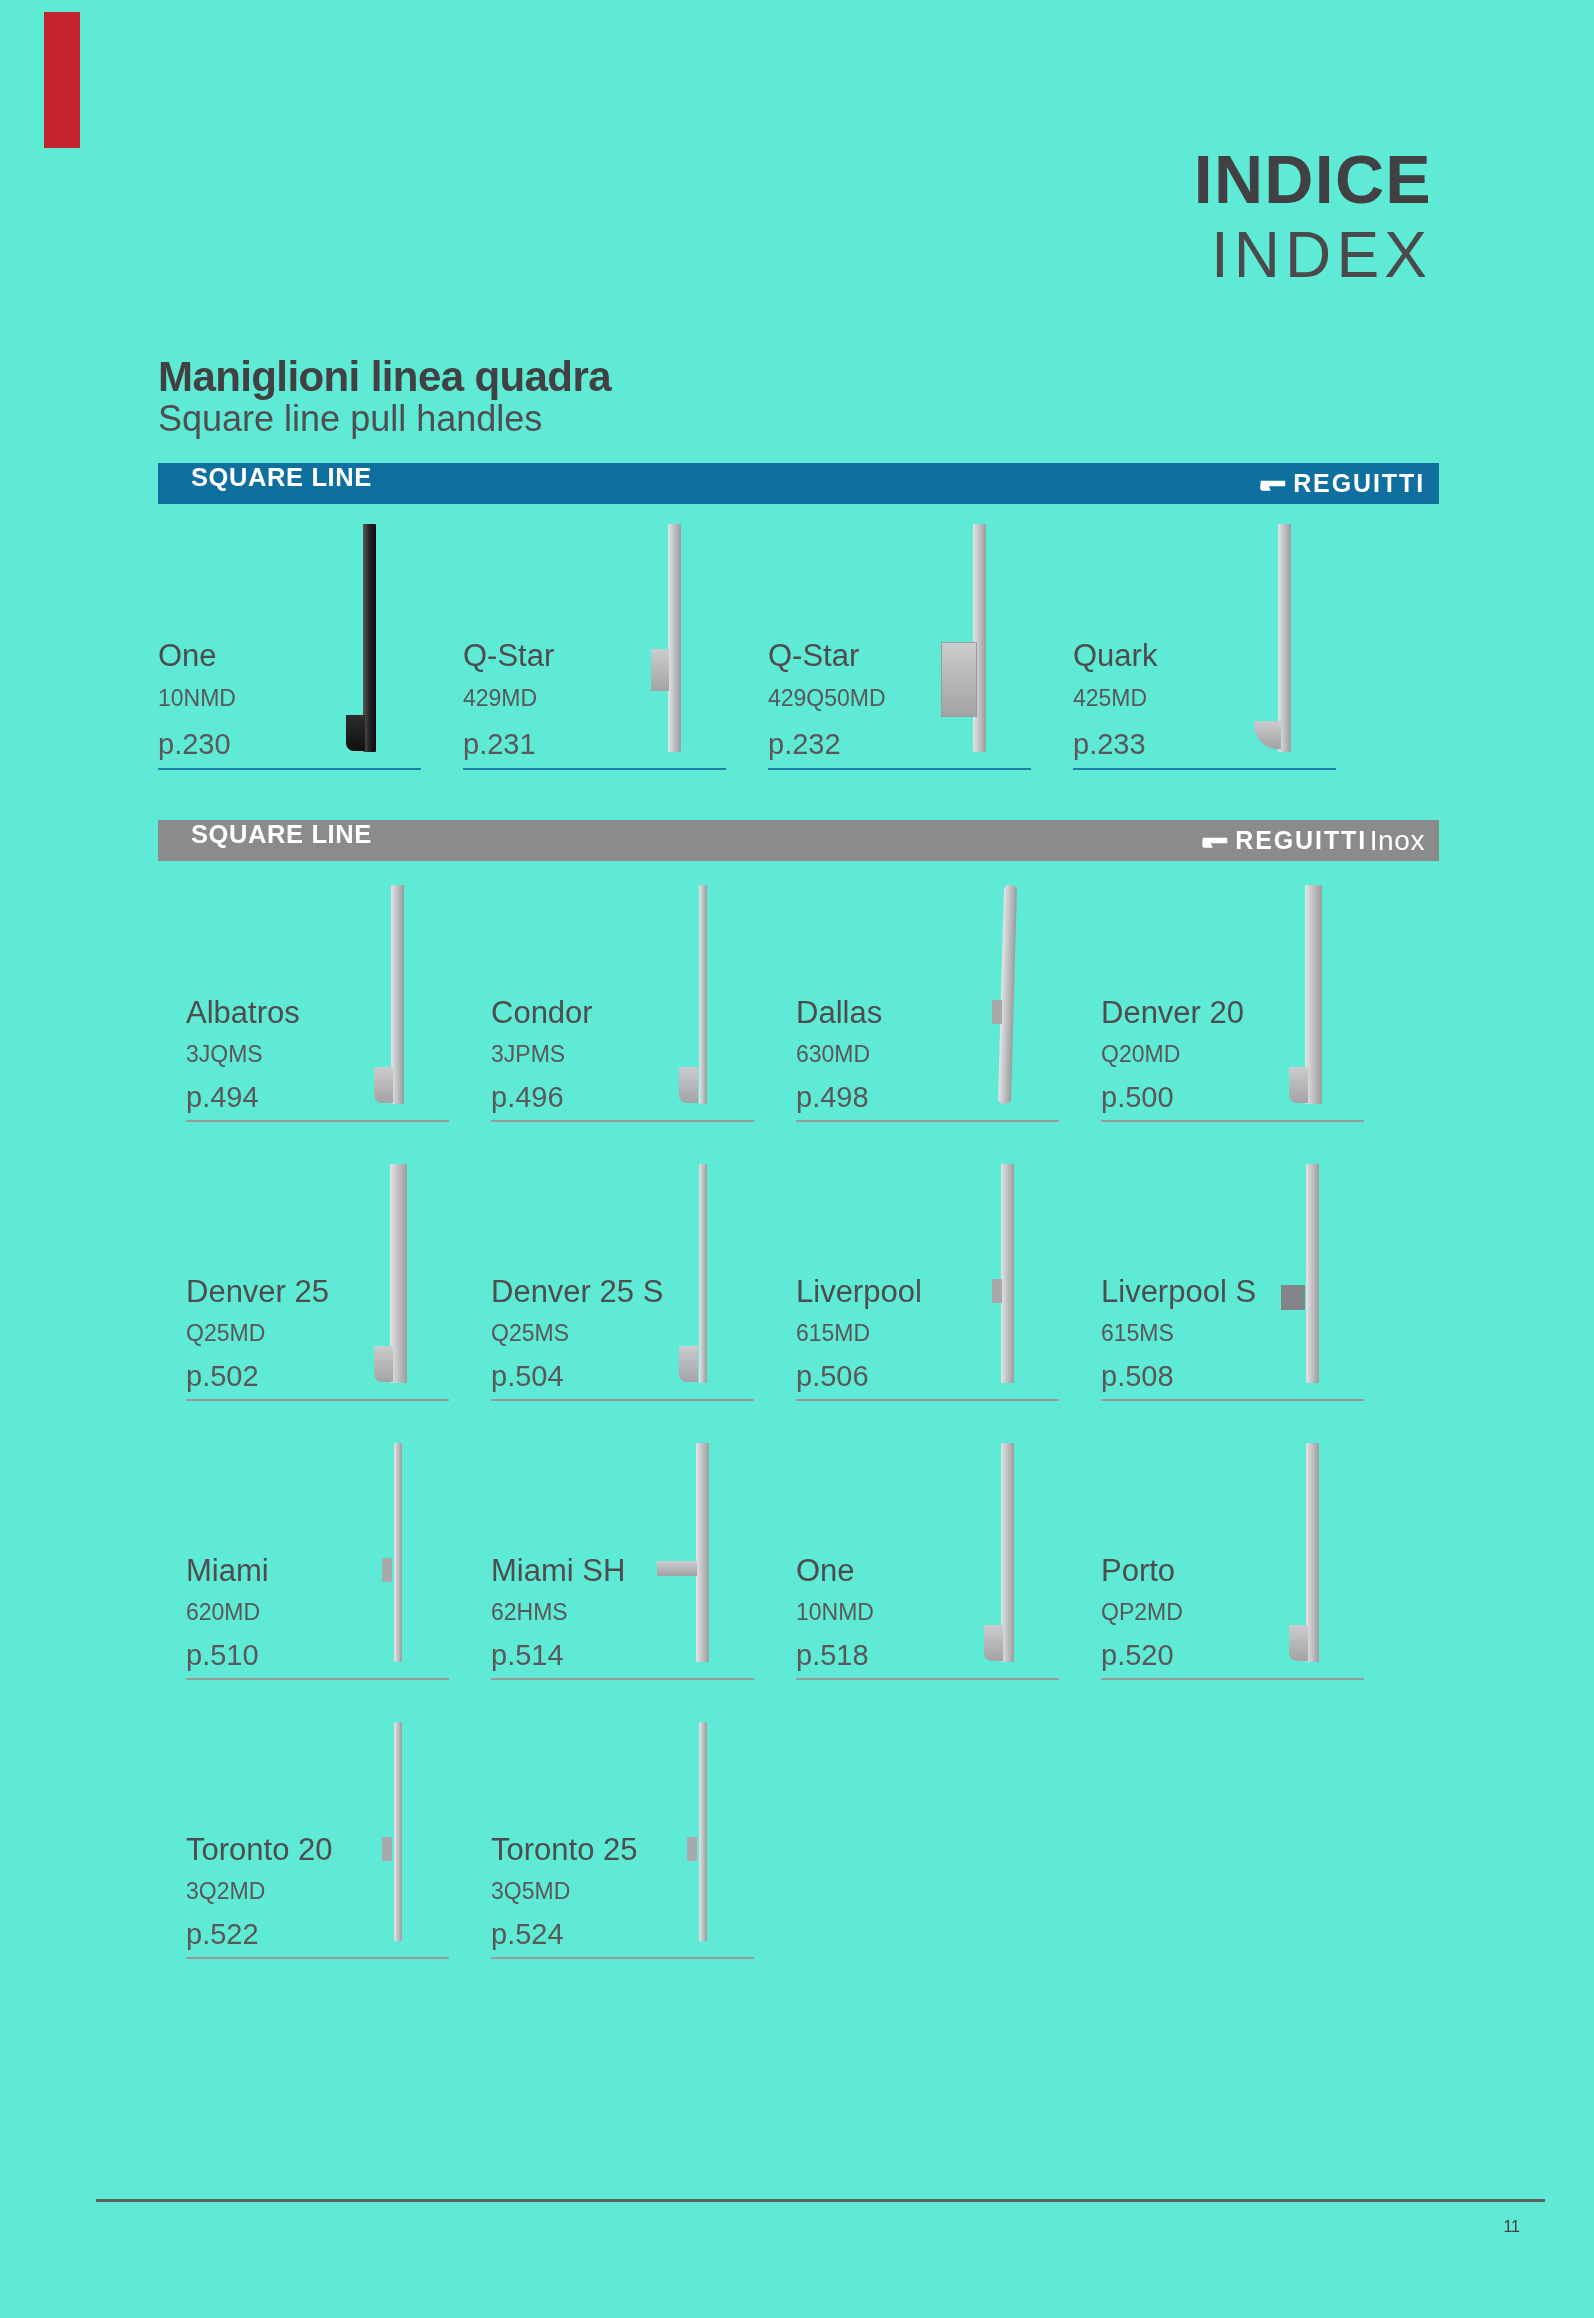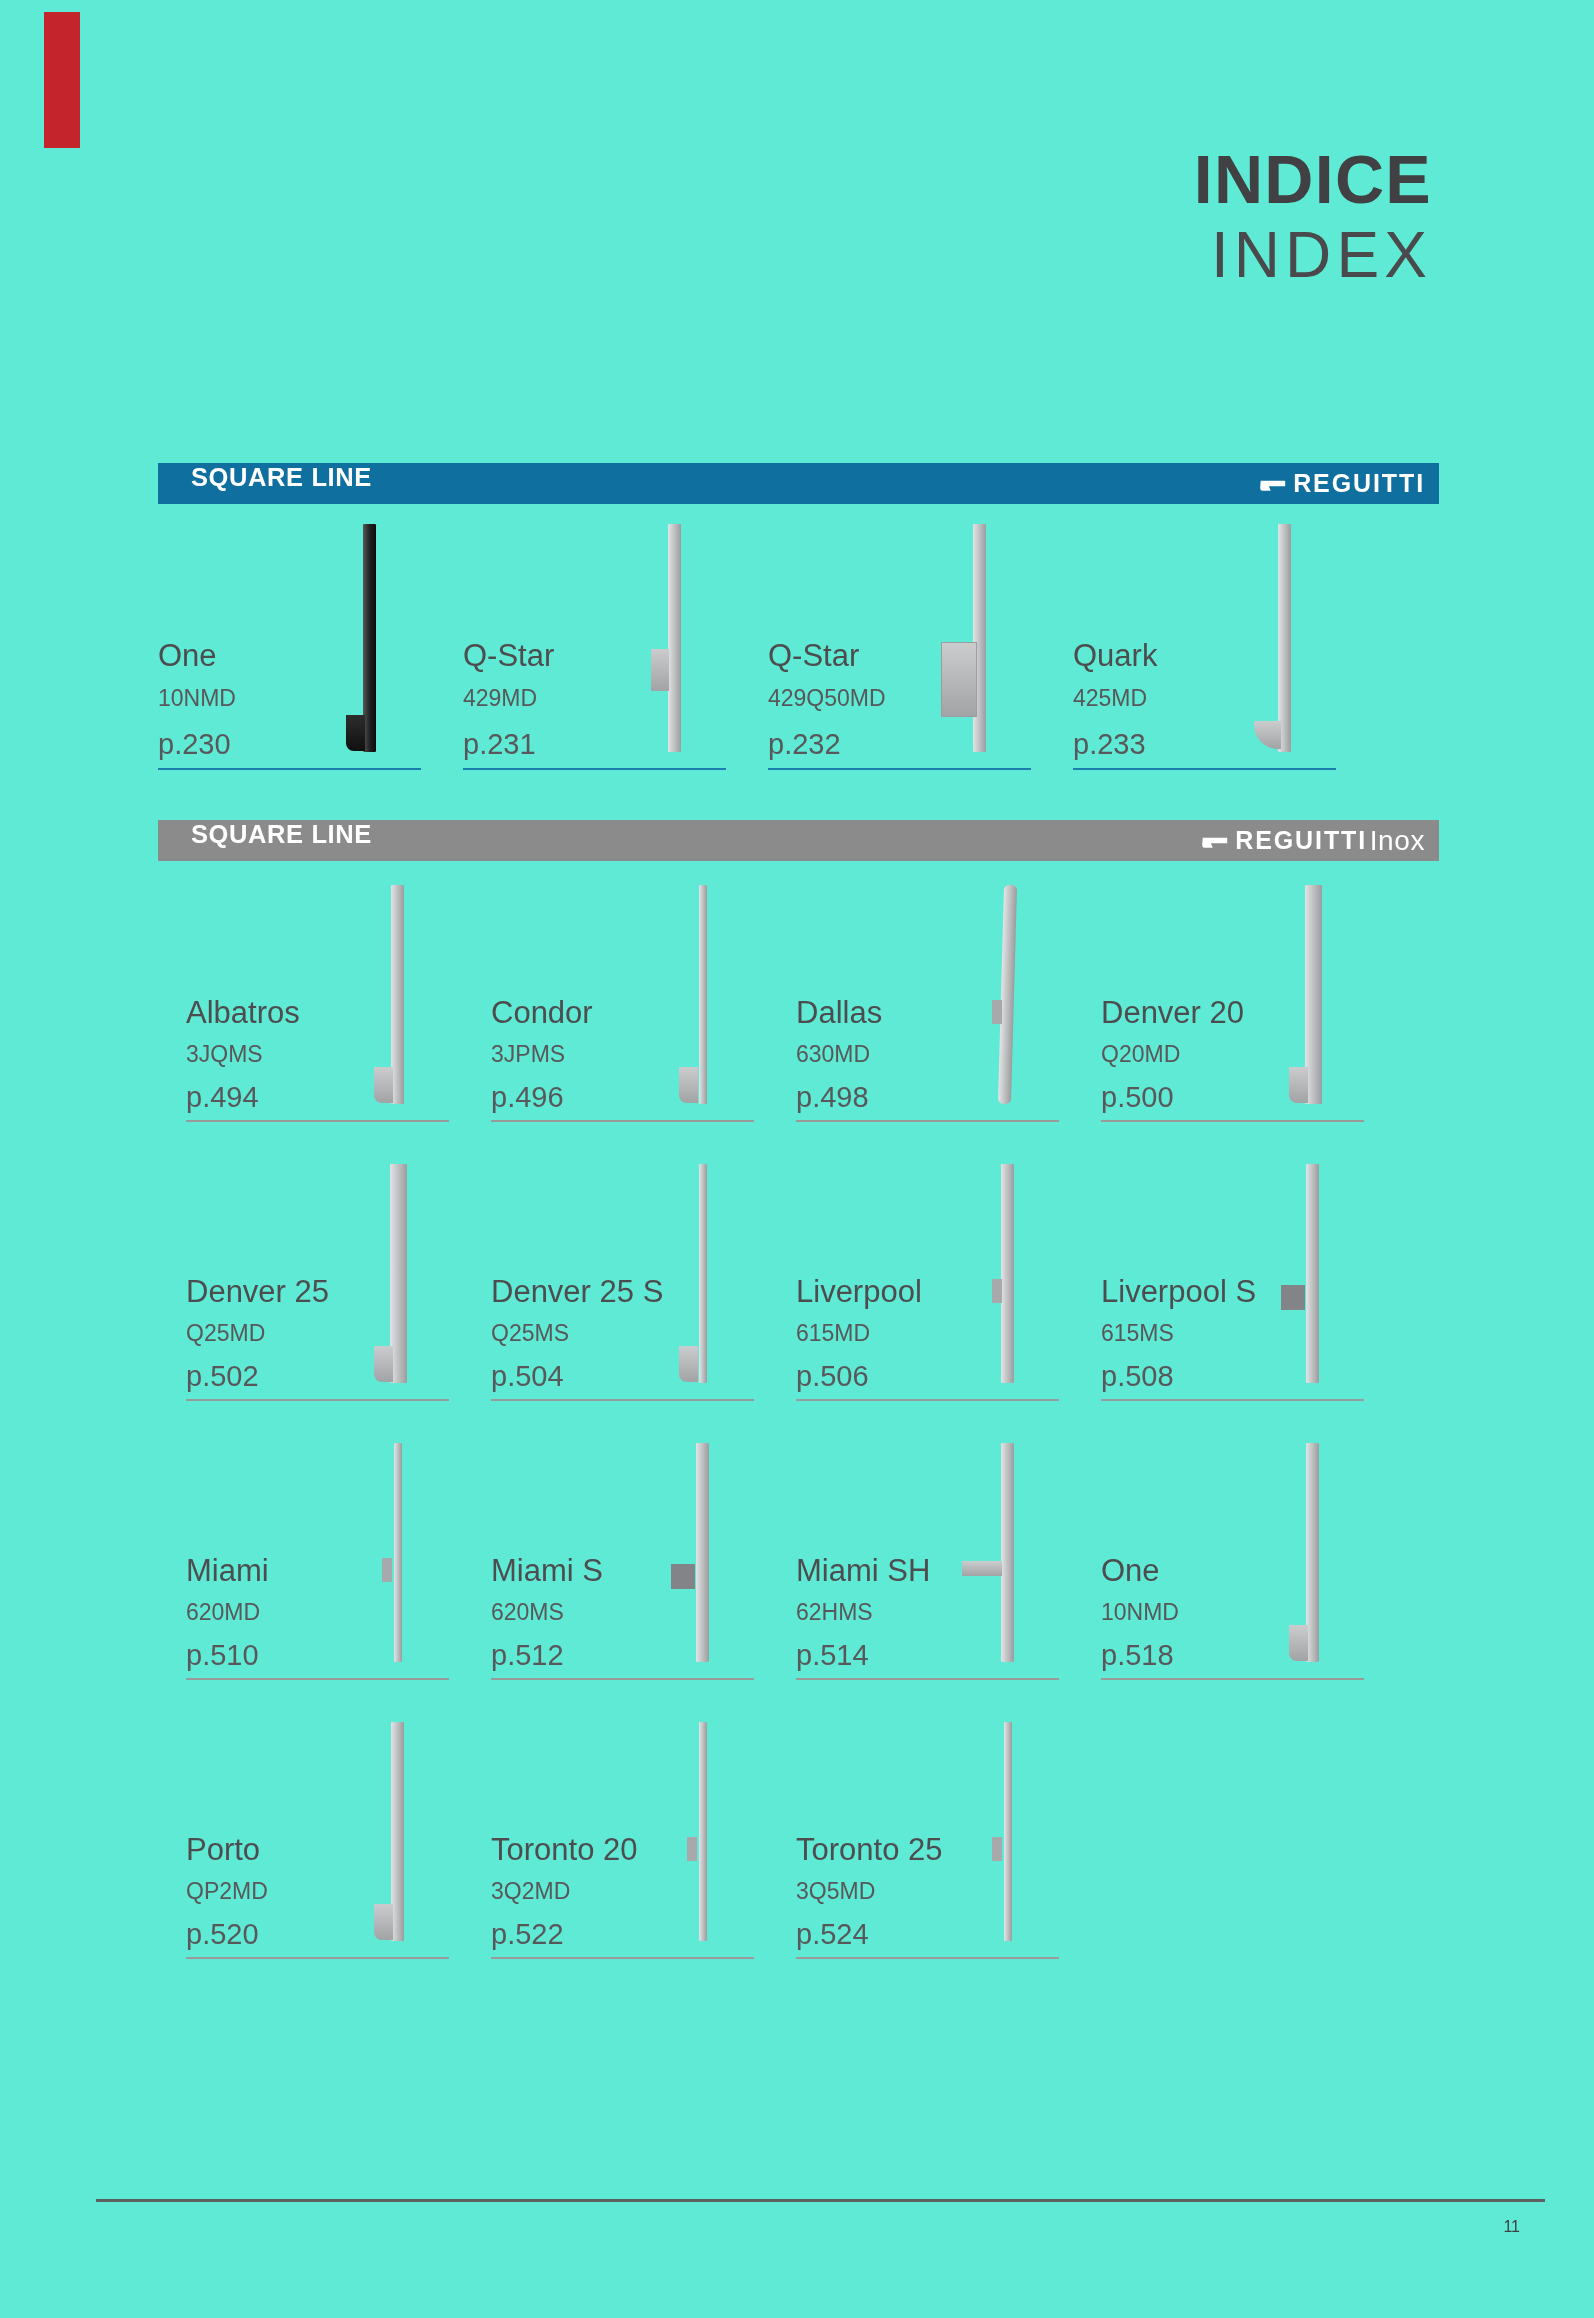--- a/index.html
+++ b/index.html
@@ -89,20 +89,24 @@
 
 <div class="page">
 
   <div class="red-tab"></div>
 
   <div class="heading">
     <div class="h-it">INDICE</div>
     <div class="h-en">INDEX</div>
   </div>
 
+  <div class="sec-title">
+    <div class="t-it">Maniglioni linea quadra</div>
+    <div class="t-en">Square line pull handles</div>
+  </div>
 
   <div class="bar blue">
     <span class="bar-label">SQUARE LINE</span>
     <span class="brand">
       <span>
         <svg width="29" height="19" viewBox="0 0 64 36" aria-hidden="true">
           <path d="M6 12 H60 V24 H24 L28 34 H10 Q4 34 5 24 Z" fill="#ffffff"></path>
         </svg>
       </span>
       <span class="brand-name">REGUITTI</span>
@@ -250,30 +254,20 @@
         <div class="handle thin plate-mid">
           <div class="h-bar"></div>
           <div class="h-plate"></div>
         </div>
         <div class="p-name">Miami</div>
         <div class="p-code">620MD</div>
         <div class="p-page">p.510</div>
         <div class="underline"></div>
       </div>
       <div class="card">
-        <div class="handle darkplate">
-          <div class="h-bar"></div>
-          <div class="h-plate"></div>
-        </div>
-        <div class="p-name">Miami S</div>
-        <div class="p-code">620MS</div>
-        <div class="p-page">p.512</div>
-        <div class="underline"></div>
-      </div>
-      <div class="card">
         <div class="handle crossbar">
           <div class="h-bar"></div>
           <div class="h-plate"></div>
         </div>
         <div class="p-name">Miami SH</div>
         <div class="p-code">62HMS</div>
         <div class="p-page">p.514</div>
         <div class="underline"></div>
       </div>
       <div class="card">

